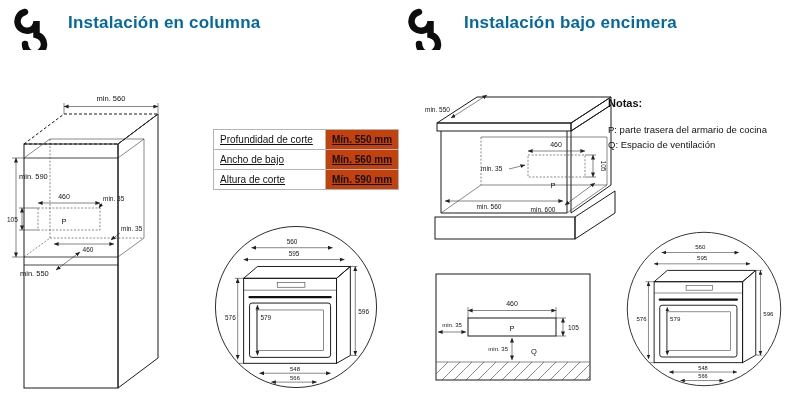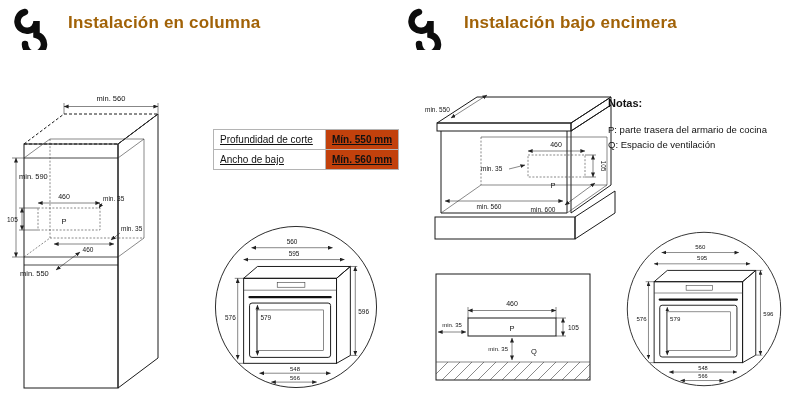--- a/index.html
+++ b/index.html
@@ -1,19 +1,19 @@
 <!DOCTYPE html>
 <html><head>
 <meta charset="utf-8">
 <style>
   * { margin:0; padding:0; box-sizing:border-box; }
   html,body { width:800px; height:402px; background:#fff; font-family:"Liberation Sans",sans-serif; }
   .page { position:relative; width:800px; height:402px; background:#fff; overflow:hidden; color:#111; }
   .abs { position:absolute; }
-  .title { font-size:17px; font-weight:700; color:#a16207; letter-spacing:.2px; }
+  .title { font-size:17px; font-weight:700; color:#0369a1; letter-spacing:.2px; }
   svg text { font-family:"Liberation Sans",sans-serif; fill:#141414; }
   .t6  { font-size:6px; }
   .t65 { font-size:6.5px; }
   .t7  { font-size:7px; }
   .t75 { font-size:7.5px; }
   .ln  { stroke:#1a1a1a; stroke-width:1; fill:none; }
   .lnm { stroke:#1a1a1a; stroke-width:.8; fill:none; }
   .lnt { stroke:#3a3a3a; stroke-width:.6; fill:none; }
   .circ{ stroke:#2a2a2a; stroke-width:1; fill:none; }
   .dash{ stroke-dasharray:3 2; }
@@ -108,20 +108,24 @@
   <table class="cut abs" style="left:213px; top:129px;text-decoration:underline;">
     <tbody>
       <tr>
         <td class="lbl">Profundidad de corte</td>
         <td class="val">Mín. 550 mm</td>
       </tr>
       <tr>
         <td class="lbl">Ancho de bajo</td>
         <td class="val">Mín. 560 mm</td>
       </tr>
+      <tr>
+        <td class="lbl">Altura de corte</td>
+        <td class="val">Mín. 590 mm</td>
+      </tr>
     </tbody>
   </table>
 
   <svg class="abs" style="left:212px; top:223px;" width="168" height="168" viewBox="0 0 170 170">
     <defs>
       <marker id="m-ov1" markerWidth="6" markerHeight="6" refX="4.6" refY="2" orient="auto-start-reverse" markerUnits="userSpaceOnUse">
         <path d="M0,0 L4.8,2 L0,4 Z" fill="#222"></path>
       </marker>
     </defs>
     <circle class="circ" cx="85" cy="85" r="81.5"></circle>

